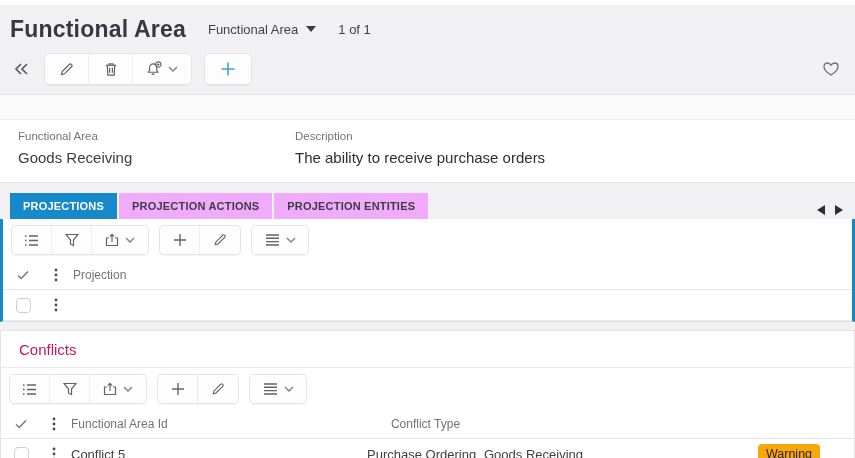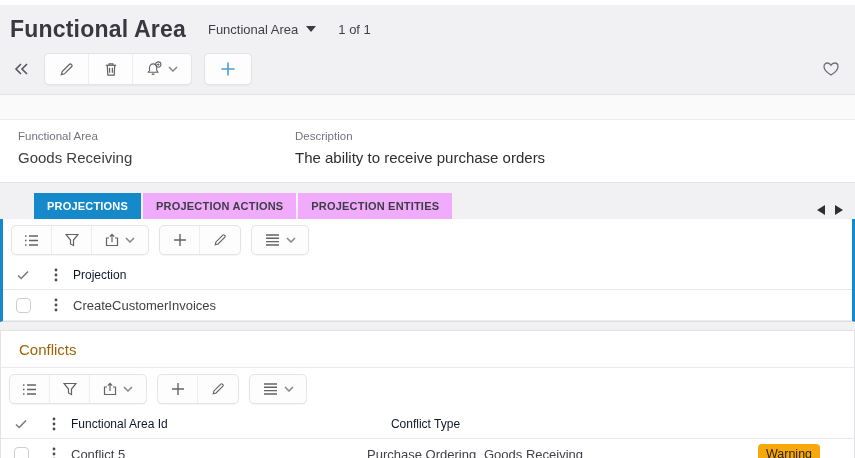--- a/index.html
+++ b/index.html
@@ -48,45 +48,45 @@
   .field .f-value { font-size:15px; color:#3c3c43; }
   .field.f2 .f-value { color:#2e2e34; }
 
   
   .tabs-bar { display:flex; align-items:flex-end; margin-top:10px; padding-left:10px; height:26px; }
   .tab {
     height:26px; display:flex; align-items:center; padding:0 13px; margin-right:2px;
     background:#f0abfc; color:#3d3d44; font-size:11px; font-weight:700; letter-spacing:.2px;
     border:none; cursor:pointer; white-space:nowrap;
   }
-  .tab.active { background:#1589c9; color:#ffffff;margin-left:24px; }
+  .tab.active { background:#1589c9; color:#ffffff; }
   .tab-arrows { margin-left:auto; display:flex; align-items:center; gap:10px; padding-right:12px; padding-bottom:4px; }
   .tab-arrow { background:none; border:none; cursor:pointer; color:#2f2f33; display:flex; }
 
   
   .tab-panel { background:#ffffff; border-left:3px solid #1589c9; border-right:3px solid #1589c9; border-bottom:1px solid #dcdce0; }
   .list-toolbar { display:flex; align-items:center; padding:6px 8px; }
   .list-toolbar .btn-group { margin-left:0; height:30px; }
   .list-toolbar .btn-group + .btn-group { margin-left:10px; }
   .list-toolbar .g-btn { width:40px; }
   .list-toolbar .g-btn.wide { width:56px; }
   .list-toolbar .right { margin-left:auto; }
 
   .grid-head, .grid-row { display:grid; align-items:center; padding-left:4px; padding-right:10px; }
   .proj-grid { grid-template-columns:32px 34px 1fr; }
   .conf-grid { grid-template-columns:32px 34px 296px 117px 1fr 110px; }
-  .grid-head { height:29px; border-bottom:1px solid #e6e6ea; font-size:12px; color:#0f172a; }
+  .grid-head { height:29px; border-bottom:1px solid #e6e6ea; font-size:12px; color:#737373; }
   .grid-row { height:31px; border-bottom:1px solid #ededf0; font-size:13px; color:#3f3f46; }
   .cell-center { display:flex; justify-content:center; align-items:center; }
   .checkbox { width:15px; height:15px; border:1.5px solid #cdcdd3; border-radius:4px; background:#fff; cursor:pointer; }
   .cell-right { text-align:center; }
 
   
   .conflicts-card { margin-top:8px; background:#ffffff; border:1px solid #e3e3e6; }
-  .conflicts-title { padding:10px 18px 9px 18px; font-size:15px; color:#a16207; border-bottom:1px solid #ebebee; }
+  .conflicts-title { padding:10px 18px 9px 18px; font-size:15px; color:#be185d; border-bottom:1px solid #ebebee; }
 
   .badge-warning {
     display:inline-block; background:#f8a80b; color:#2b2416; font-size:12.5px;
     padding:3px 8px; border-radius:4px; line-height:1.2;
   }
   svg { display:block; }
 </style>
 </head>
 <body>
 
@@ -296,21 +296,20 @@
       <button class="icon-btn">
         <span>
           <svg width="4" height="14" viewBox="0 0 4 14">
               <circle cx="2" cy="2" r="1.4" fill="#4a4a52"></circle>
               <circle cx="2" cy="7" r="1.4" fill="#4a4a52"></circle>
               <circle cx="2" cy="12" r="1.4" fill="#4a4a52"></circle>
             </svg>
         </span>
       </button>
     </div>
-    <div>CreateCustomerInvoices</div>
   </div>
 </div>
 
 <div class="conflicts-card">
   <div class="conflicts-title">Conflicts</div>
 
   <div class="list-toolbar">
     <div class="btn-group">
       <button class="g-btn">
         <span>

